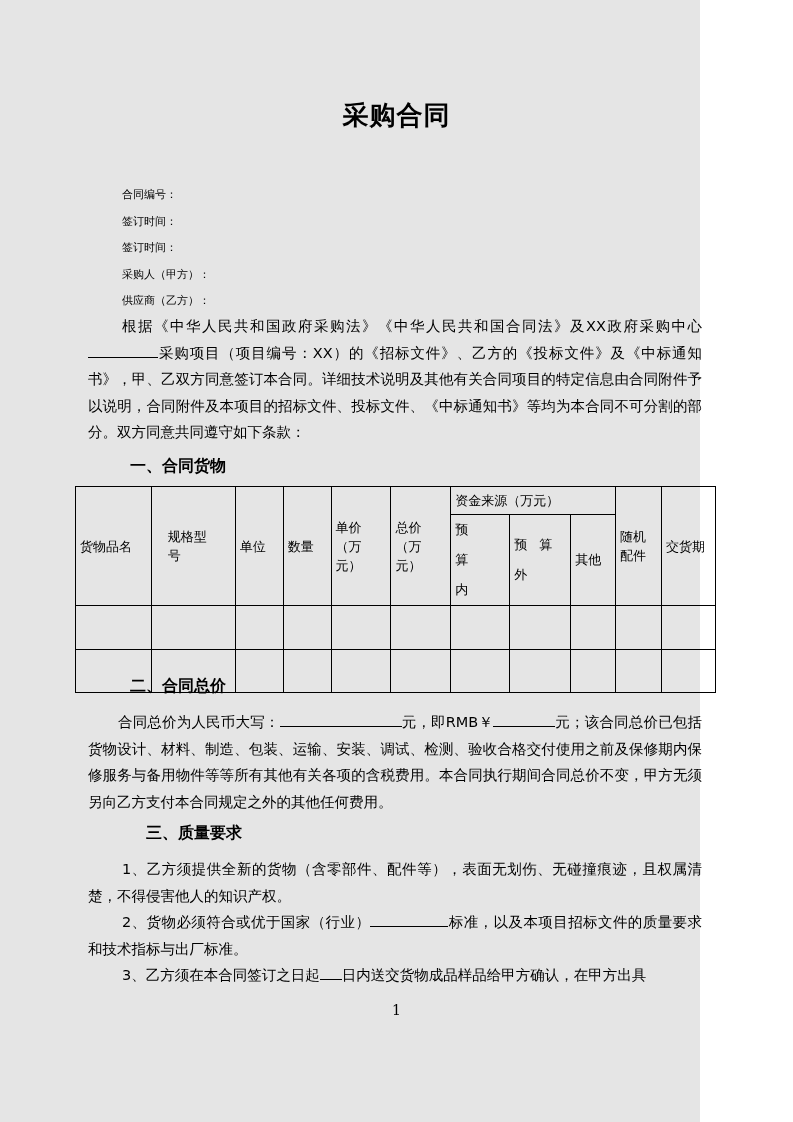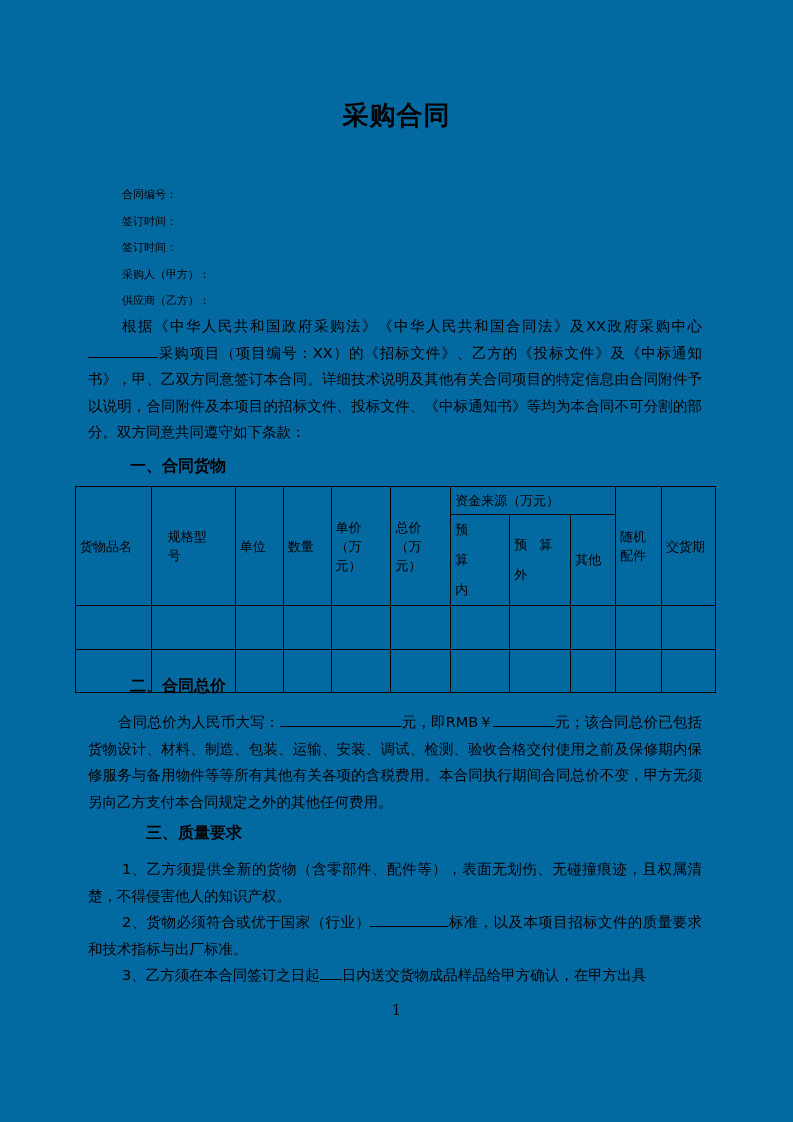--- a/index.html
+++ b/index.html
@@ -1,18 +1,18 @@
 <!DOCTYPE html>
 <html><head>
 <meta charset="utf-8">
 <style>
   html, body { margin: 0; padding: 0; background: #ffffff; }
   body { width: 793px; height: 1122px; position: relative; overflow: hidden;
          font-family: "DejaVu Sans", "Liberation Sans", sans-serif; color: #000; }
-  .page { position: absolute; left: 0; top: 0; width: 793px; height: 1122px; background: #0369a1; }
+  .page { position: absolute; left: 0; top: 0; width: 700px; height: 1122px; background: #e5e5e5; }
   .title { position: absolute; top: 98px; left: 0; width: 793px; text-align: center;
            font-size: 26px; font-weight: bold; letter-spacing: 1px; }
   .meta { position: absolute; left: 122px; top: 182px; font-size: 11px; line-height: 26.5px; }
   .meta div { white-space: nowrap; }
   .para { position: absolute; left: 88px; width: 614px; font-size: 14.5px; line-height: 26.5px;
           text-align: justify; }
   .p1 { top: 313px; }
   .indent { text-indent: 34px; }
   .blank { display: inline-block; border-bottom: 1px solid #000; height: 14px; vertical-align: baseline; }
   .b1 { width: 70px; }

